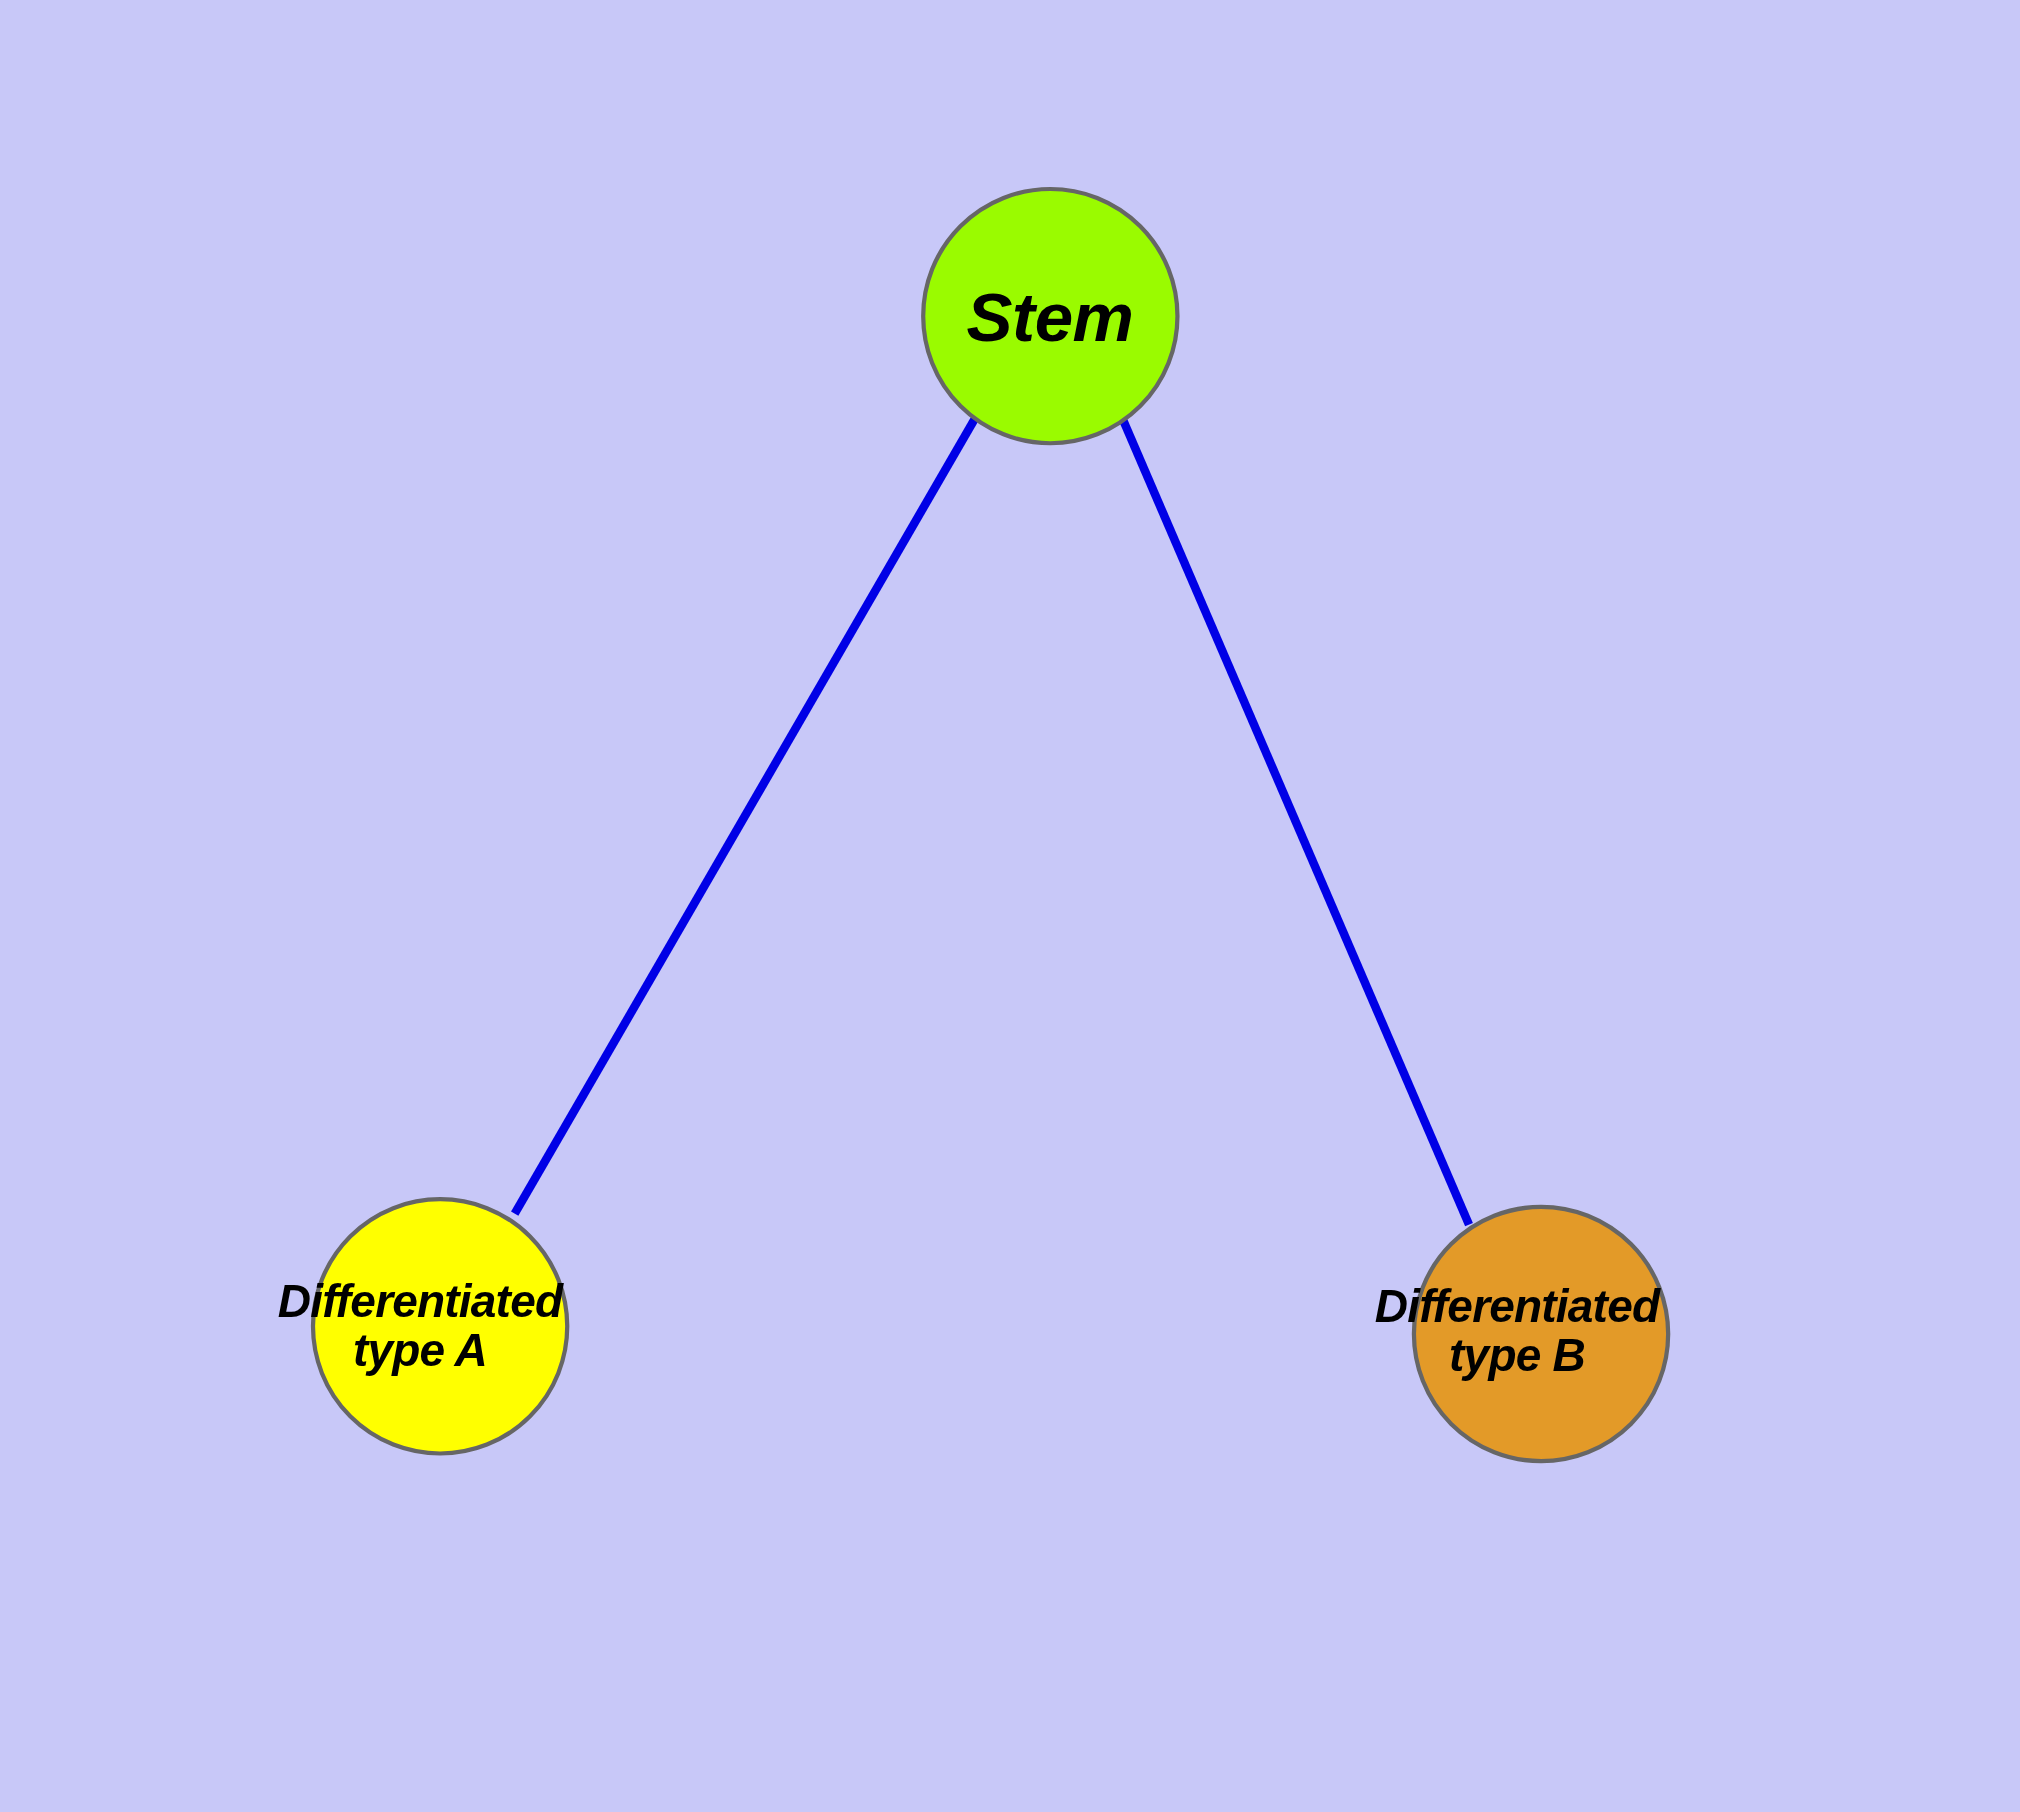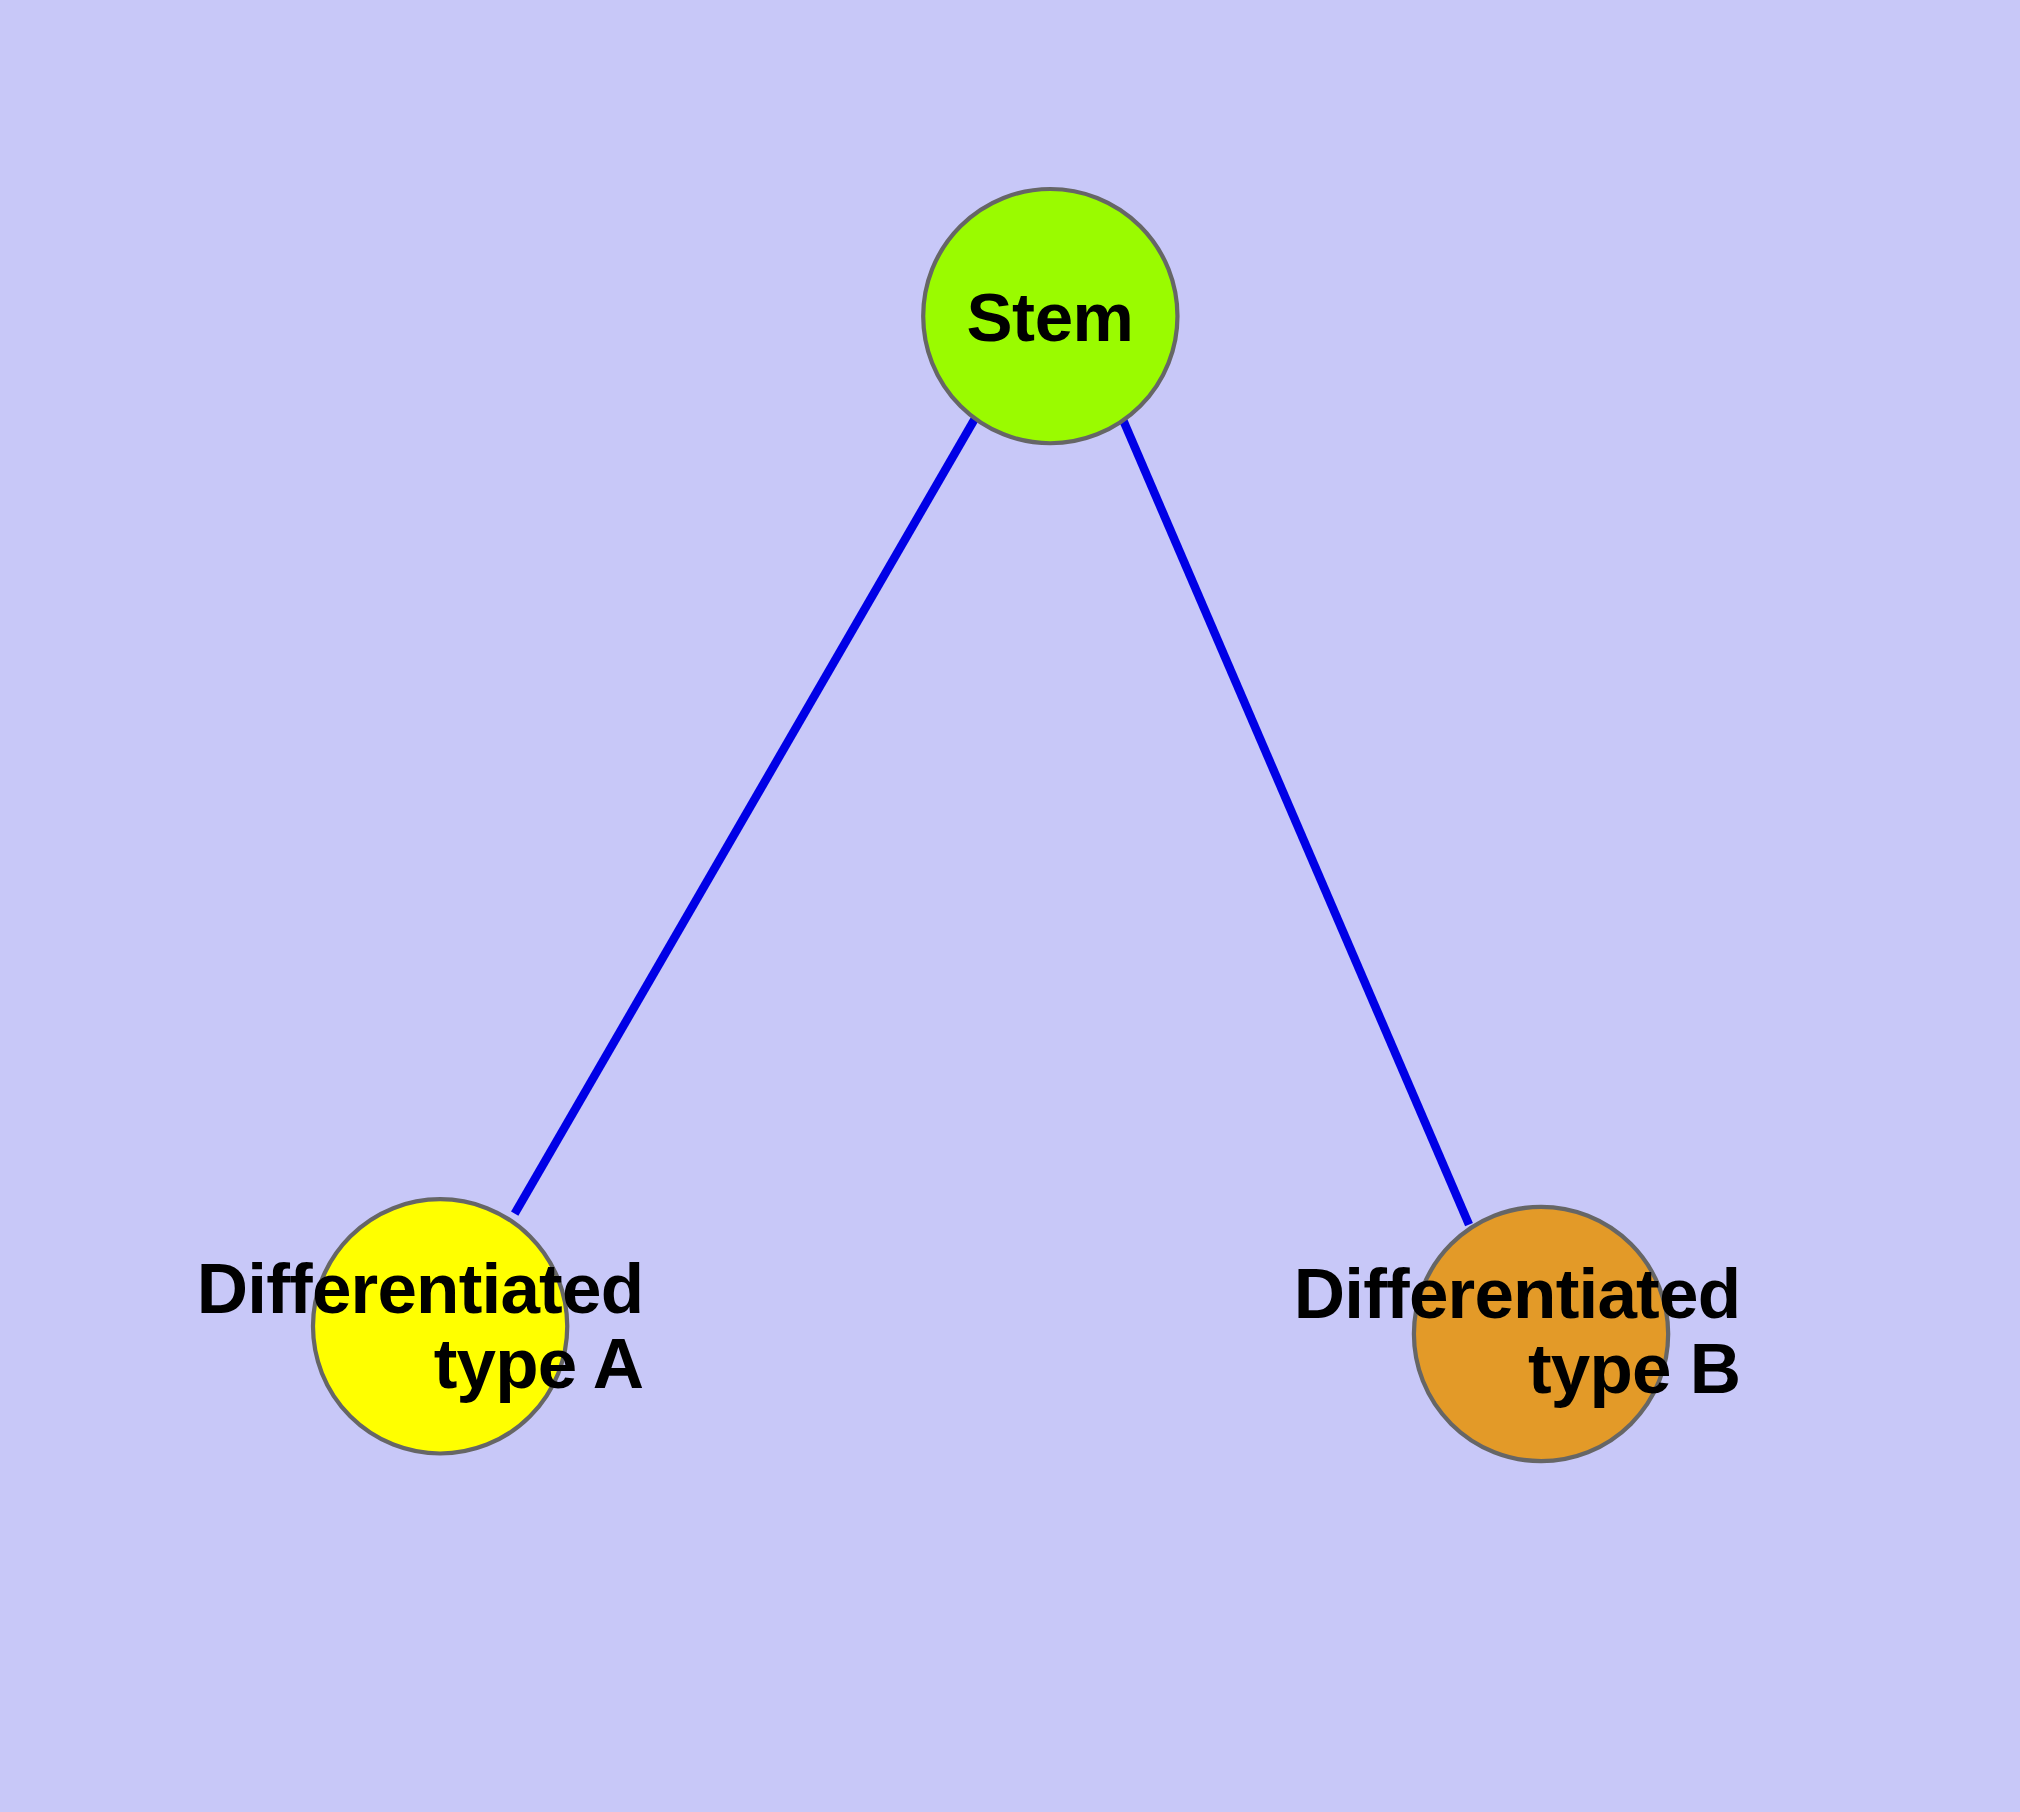--- a/index.html
+++ b/index.html
@@ -18,34 +18,35 @@
   }
   #graph-svg {
     position: absolute;
     left: 0;
     top: 0;
     width: 2021px;
     height: 1812px;
   }
   .node-label {
     position: absolute;
-    text-align: right;
+    text-align: center;
     font-weight: bold;
     color: #000000;
     white-space: pre;
     line-height: 1.06;
     pointer-events: none;
     transform: translate(-50%, -50%);
+    font-style: italic;
   }
   .label-stem {
     font-size: 69px;
     letter-spacing: -0.4px;
   }
   .label-diff {
-    font-size: 71px;
+    font-size: 46px;
     letter-spacing: -0.8px;
   }
 </style>
 </head>
 <body>
 
 <div id="canvas" style="width: 2021px; height: 1812px; background: rgb(200, 200, 248);">
 
   <svg id="graph-svg" viewBox="0 0 2384 2138" xmlns="http://www.w3.org/2000/svg">
 

